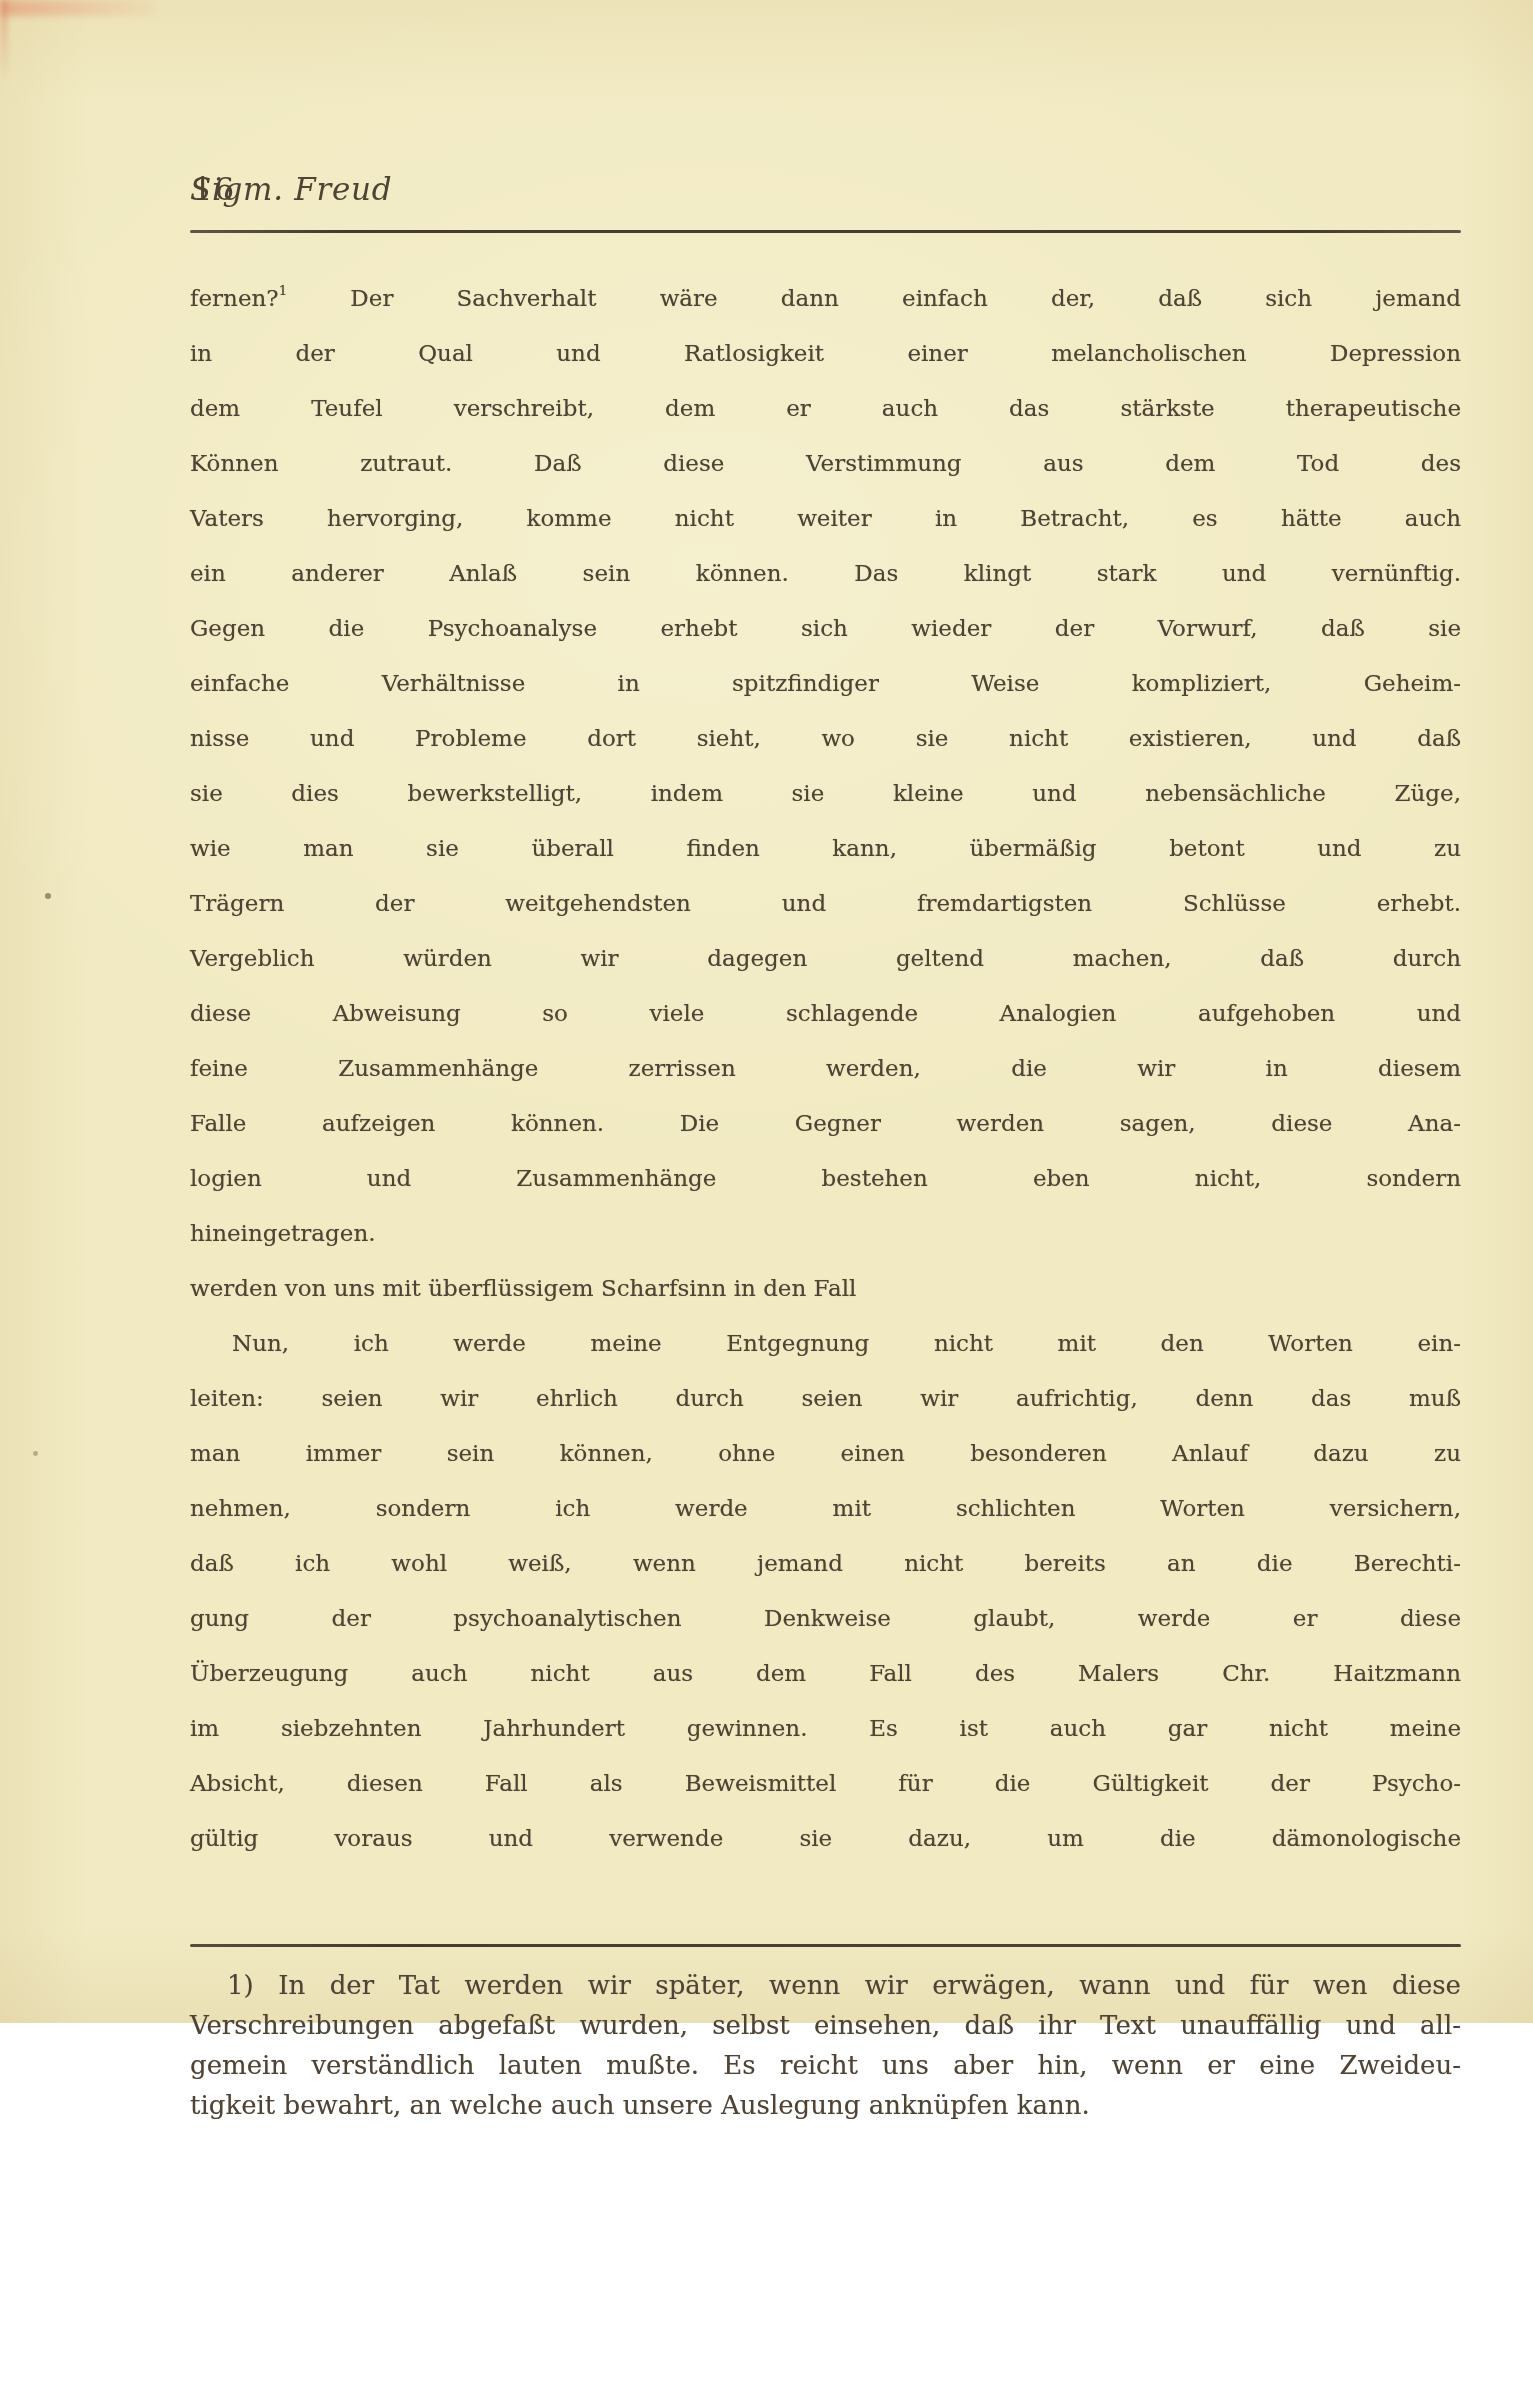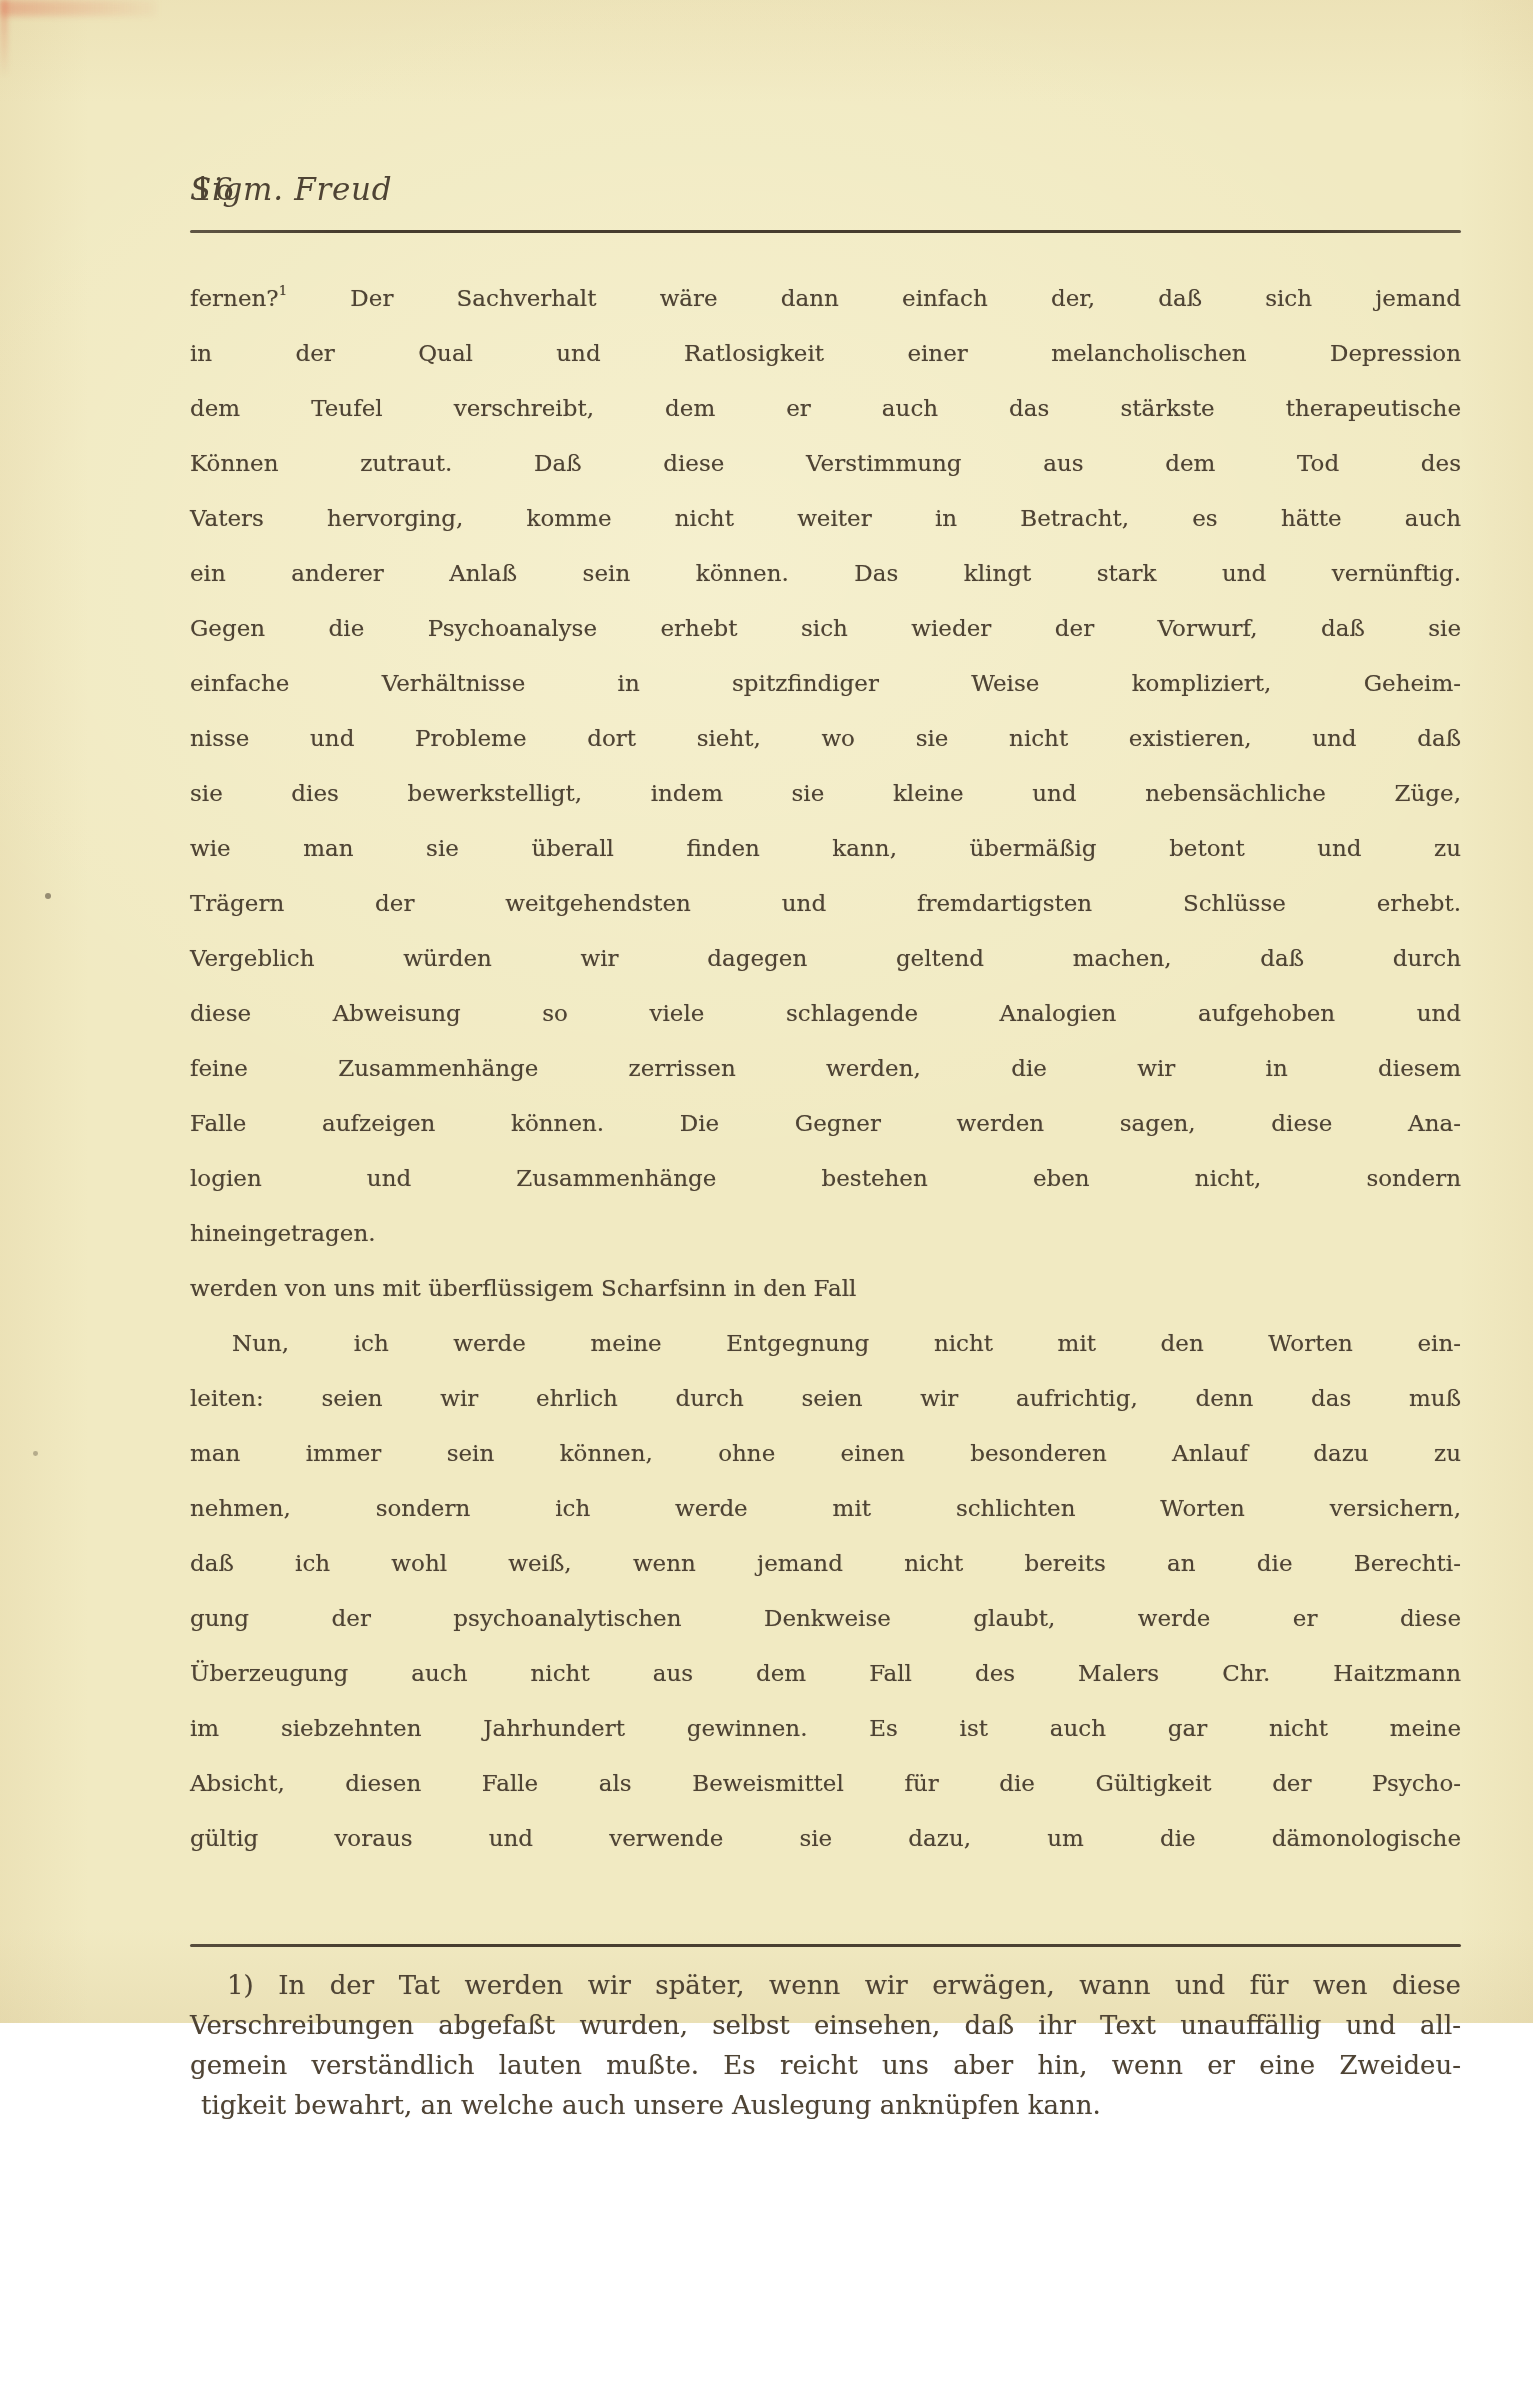--- a/index.html
+++ b/index.html
@@ -129,21 +129,20 @@
   .fn-line {
     text-align: justify;
     text-align-last: justify;
     -moz-text-align-last: justify;
   }
   .footnote .fn-line:first-child {
     text-indent: 37px;
   }
   .footnote .fn-line:last-child {
     text-align-last: left;
-    margin-left: 11px;
     -moz-text-align-last: left;
   }
 </style>
 </head>
 <body>
 
 <div class="page">
   <div class="artifact-top"></div>
   <div class="artifact-left"></div>
   <div class="speck-a"></div>
@@ -181,21 +180,21 @@
         </div>
       <div class="para para2">
           <div class="line">Nun, ich werde meine Entgegnung nicht mit den Worten ein-</div>
           <div class="line">leiten: seien wir ehrlich durch seien wir aufrichtig, denn das muß</div>
           <div class="line">man immer sein können, ohne einen besonderen Anlauf dazu zu</div>
           <div class="line">nehmen, sondern ich werde mit schlichten Worten versichern,</div>
           <div class="line">daß ich wohl weiß, wenn jemand nicht bereits an die Berechti-</div>
           <div class="line">gung der psychoanalytischen Denkweise glaubt, werde er diese</div>
           <div class="line">Überzeugung auch nicht aus dem Fall des Malers Chr. Haitzmann</div>
           <div class="line">im siebzehnten Jahrhundert gewinnen. Es ist auch gar nicht meine</div>
-          <div class="line">Absicht, diesen Falle als Beweismittel für die Gültigkeit der Psycho-</div>
+          <div class="line">Absicht, diesen Fall als Beweismittel für die Gültigkeit der Psycho-</div>
           <div class="line">gültig voraus und verwende sie dazu, um die dämonologische</div>
         </div>
     </div>
 
     <div class="footnote-rule"></div>
     <div class="footnote">
         <div class="fn-line">1) In der Tat werden wir später, wenn wir erwägen, wann und für wen diese</div>
         <div class="fn-line">Verschreibungen abgefaßt wurden, selbst einsehen, daß ihr Text unauffällig und all-</div>
         <div class="fn-line">gemein verständlich lauten mußte. Es reicht uns aber hin, wenn er eine Zweideu-</div>
         <div class="fn-line">tigkeit bewahrt, an welche auch unsere Auslegung anknüpfen kann.</div>

